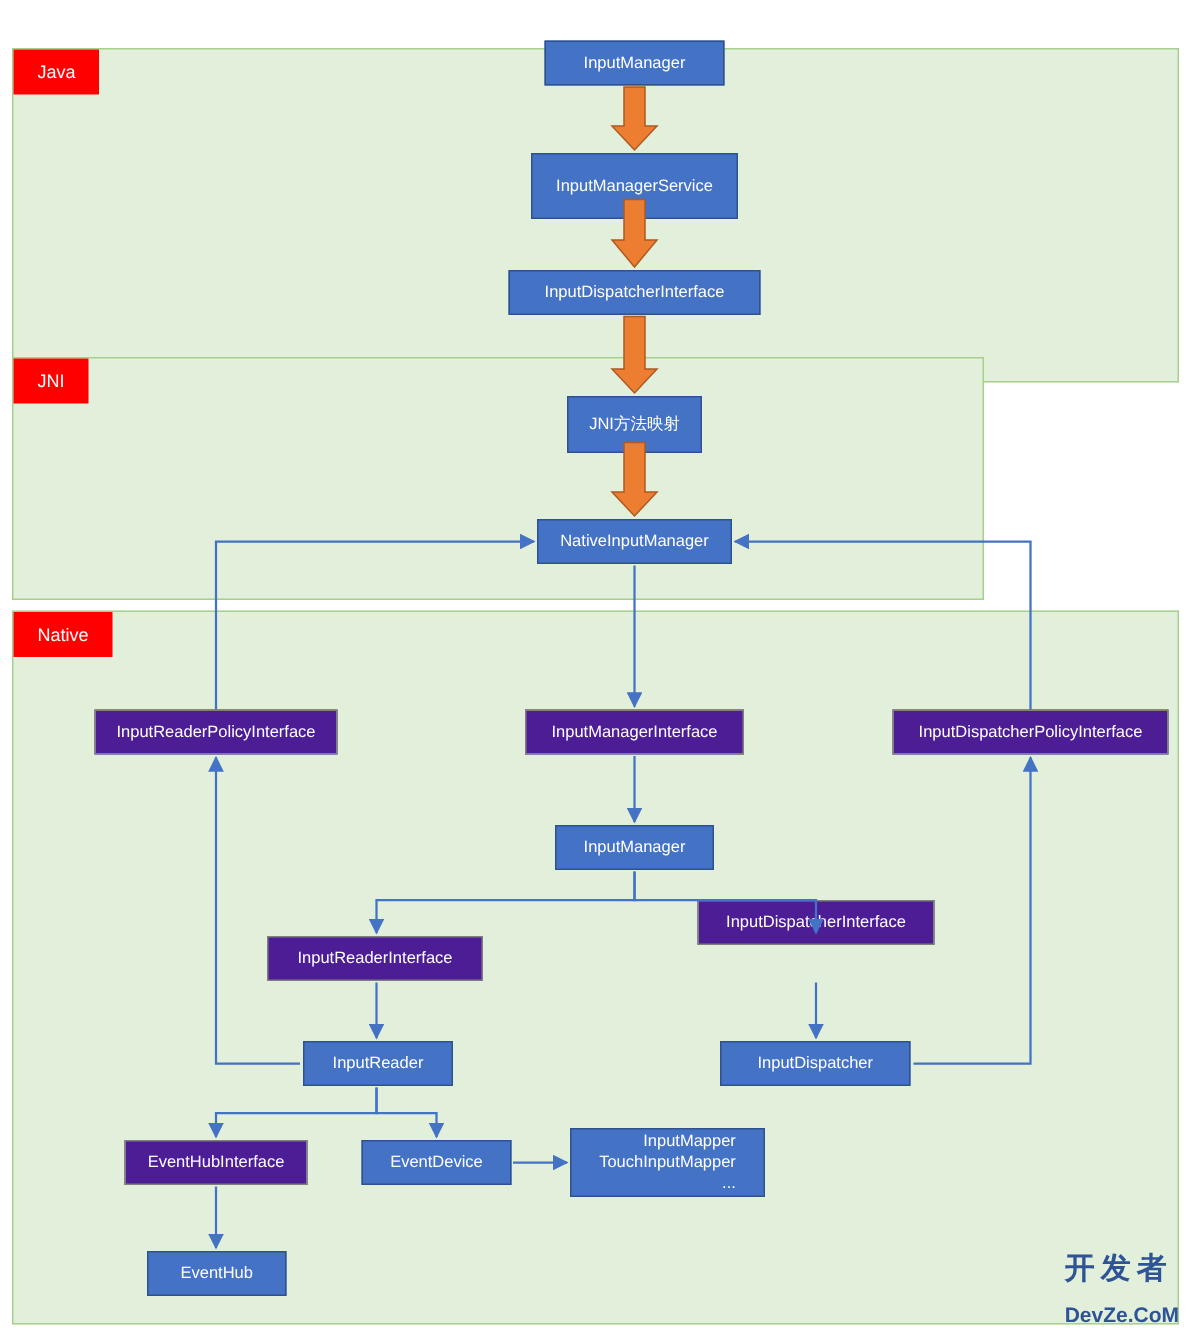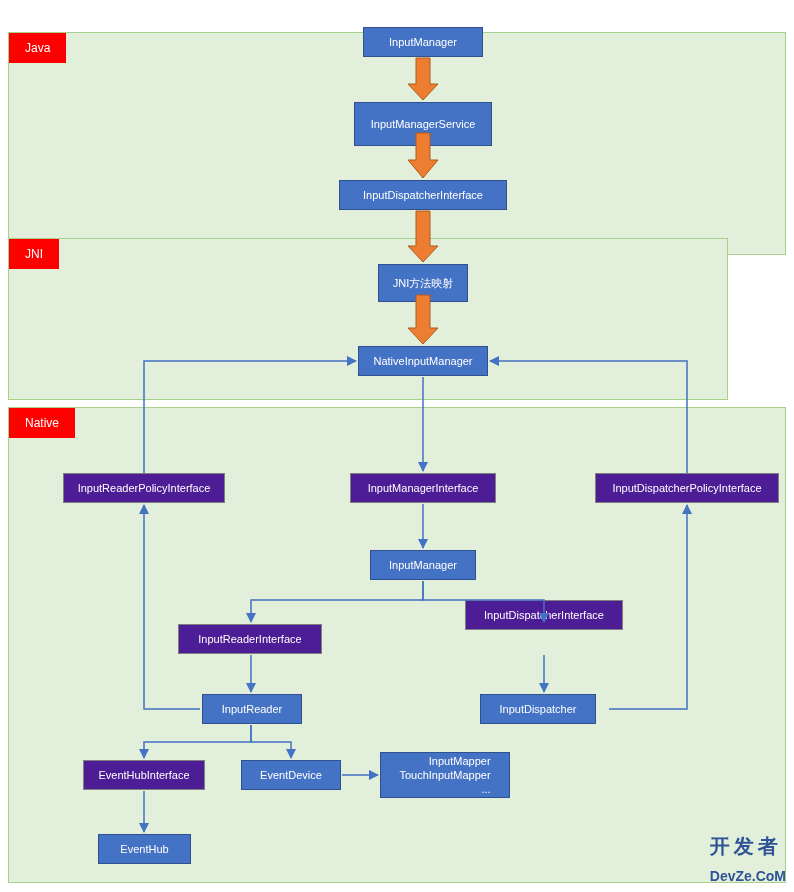--- a/index.html
+++ b/index.html
@@ -65,40 +65,40 @@
   }
   .watermark .cn { font-size: 20px; font-weight: bold; letter-spacing: 4px; }
   .watermark .en { font-size: 14px; font-weight: bold; letter-spacing: 0; margin-top: 12px; }
 </style>
 </head>
 <body>
 
 <div class="section" style="left:8px; top:8px; width:778px; height:223px;margin-top:24px;">
   <div class="section-label">Java</div>
 </div>
-<div class="section" style="left:8px; top:238px; width:720px; height:162px;">
+<div class="section" style="left:8px; top:238px; width:648px; height:162px;">
   <div class="section-label">JNI</div>
 </div>
 <div class="section" style="left:8px; top:407px; width:778px; height:476px;">
   <div class="section-label">Native</div>
 </div>
 
 <div class="box blue" style="left:363px; top:27px; width:120px; height:30px;">InputManager</div>
 <div class="box blue" style="left:354px; top:102px; width:138px; height:44px;">InputManagerService</div>
 <div class="box blue" style="left:339px; top:180px; width:168px; height:30px;">InputDispatcherInterface</div>
 <div class="box blue" style="left:378px; top:264px; width:90px; height:38px;">JNI方法映射</div>
 <div class="box blue" style="left:358px; top:346px; width:130px; height:30px;">NativeInputManager</div>
 <div class="box gray" style="left:63px; top:473px; width:162px; height:30px;">InputReaderPolicyInterface</div>
 <div class="box gray" style="left:350px; top:473px; width:146px; height:30px;">InputManagerInterface</div>
 <div class="box gray" style="left:595px; top:473px; width:184px; height:30px;">InputDispatcherPolicyInterface</div>
 <div class="box blue" style="left:370px; top:550px; width:106px; height:30px;">InputManager</div>
 <div class="box gray" style="left:178px; top:624px; width:144px; height:30px;">InputReaderInterface</div>
 <div class="box gray" style="left:465px; top:600px; width:158px; height:30px;">InputDispatcherInterface</div>
 <div class="box blue" style="left:202px; top:694px; width:100px; height:30px;">InputReader</div>
-<div class="box blue" style="left:480px; top:694px; width:116px; height:30px;">InputDispatcher</div>
+<div class="box blue" style="left:480px; top:694px; width:127px; height:30px;">InputDispatcher</div>
 <div class="box gray" style="left:83px; top:760px; width:122px; height:30px;">EventHubInterface</div>
 <div class="box blue" style="left:241px; top:760px; width:100px; height:30px;">EventDevice</div>
 <div class="box blue" style="left:380px; top:752px; width:130px; height:46px; white-space:pre-line;"><span>InputMapper
 TouchInputMapper
 ...</span></div>
 <div class="box blue" style="left:98px; top:834px; width:93px; height:30px;">EventHub</div>
 
 <svg class="connectors">
   <defs>
     <marker id="arrow-blue" viewBox="0 0 10 10" refX="9" refY="5" markerWidth="7" markerHeight="7" orient="auto-start-reverse">

